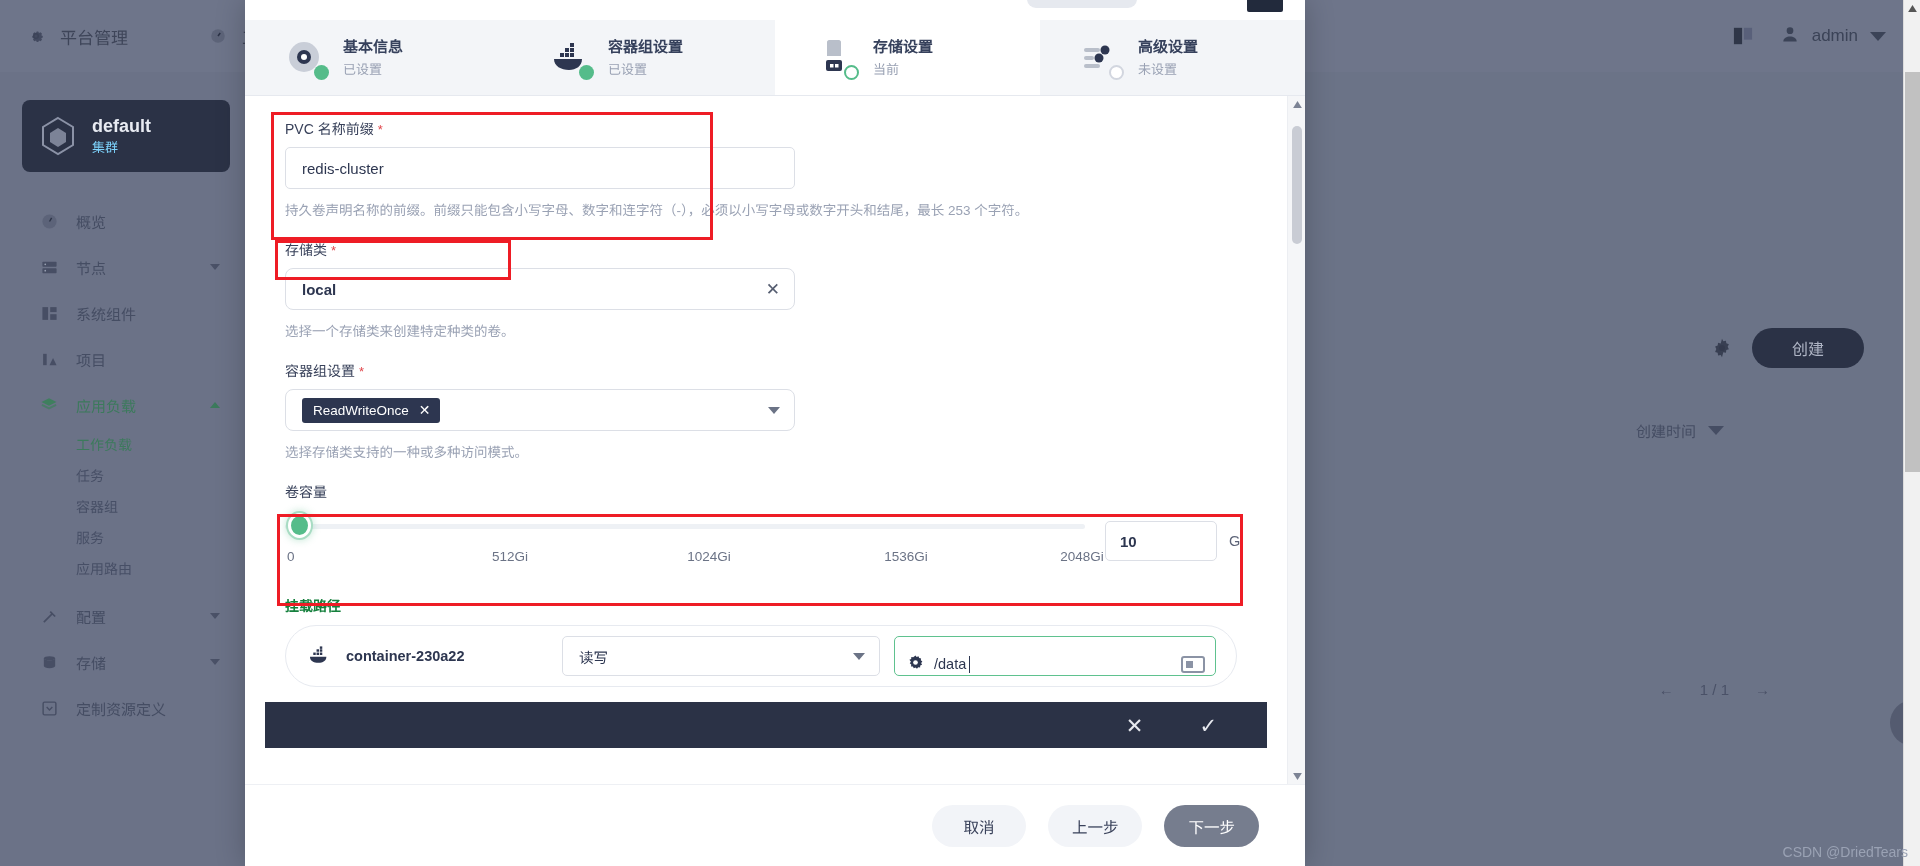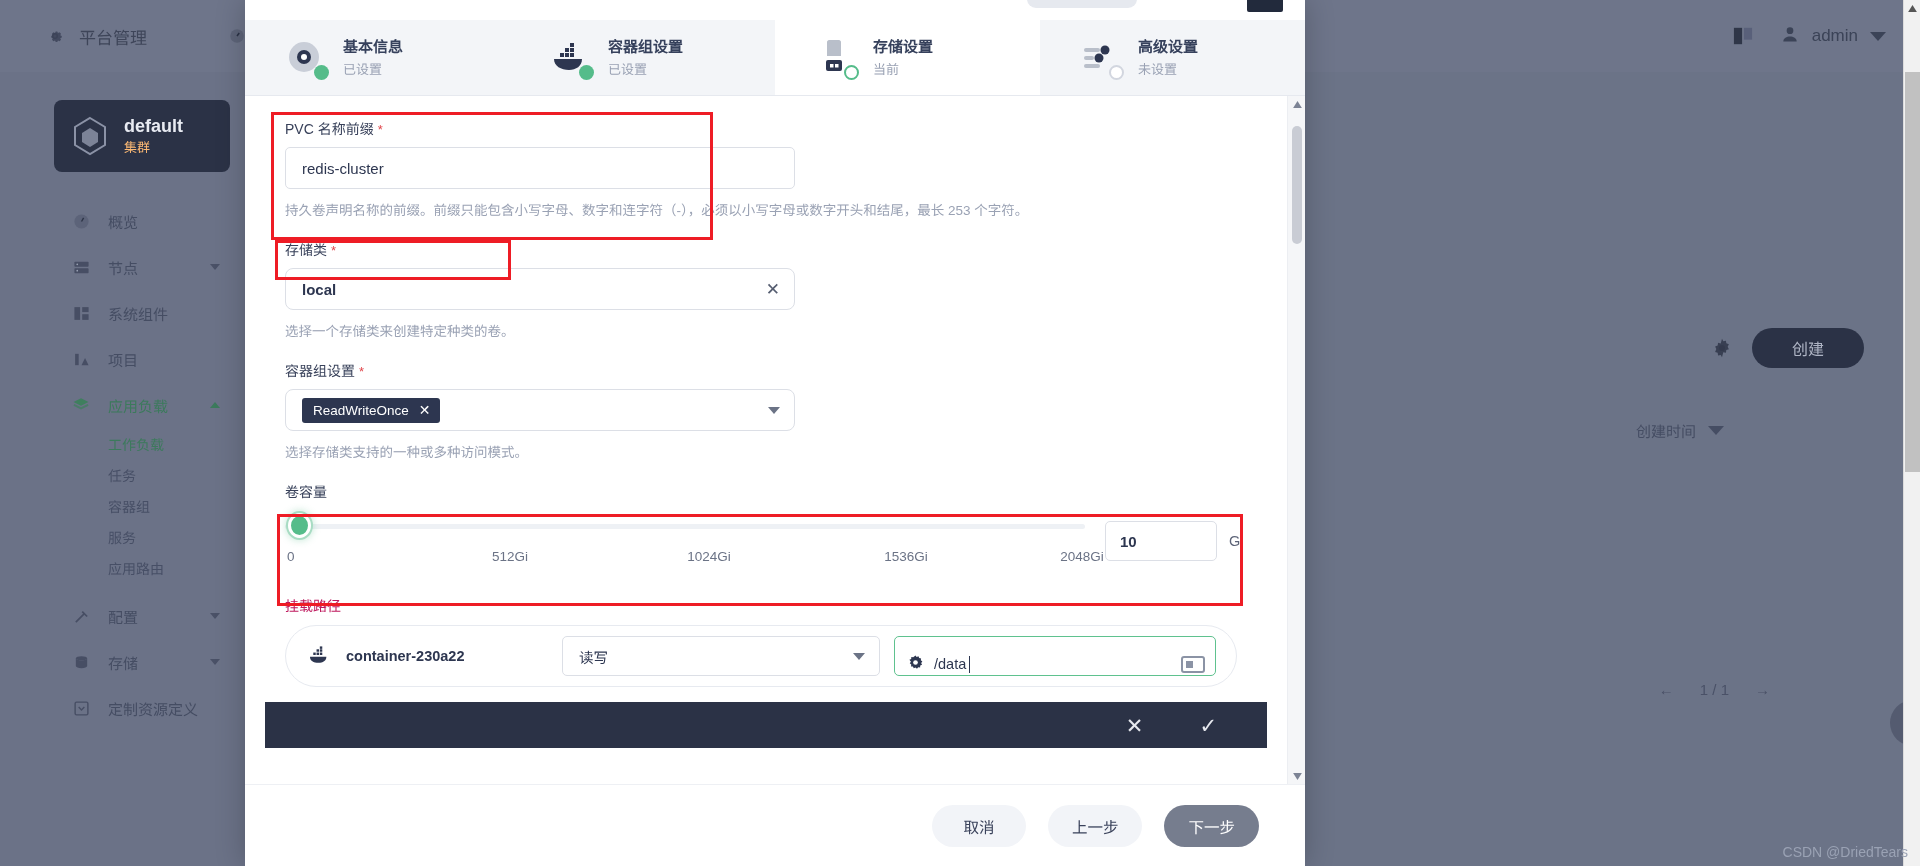--- a/index.html
+++ b/index.html
@@ -14,47 +14,46 @@
   #backdrop {
     position: absolute; inset: 0;
     background: #6b7387;
     overflow: hidden;
   }
   .bg-topbar {
     position: absolute; top: 0; left: 0; right: 0; height: 72px;
     background: #6e758a;
     display: flex; align-items: center;
   }
-  .bg-topnav { display: flex; align-items: flex-end; gap: 80px; padding-left: 45px; }
+  .bg-topnav { display: flex; align-items: flex-end; gap: 80px; padding-left: 26px; }
   .bg-navitem { display: flex; align-items: center; gap: 14px; color: #3e4559; font-size: 17px; }
   .bg-navicon { width: 20px; height: 20px; display: inline-flex; align-items: center; justify-content: center; color:#3c4358;}
   .bg-topright {
     position: absolute; right: 34px; top: 0; height: 72px;
     display: flex; align-items: center; gap: 26px;
   }
   .bg-book { width: 22px; height: 20px; display:inline-block; }
   .bg-user { display: flex; align-items: center; gap: 12px; color: #3b4357; font-size: 17px; }
   .bg-caret { width:0;height:0;border-left:8px solid transparent;border-right:8px solid transparent;border-top:9px solid #3b4357;}
 
   
   .bg-sidebar {
     position: absolute; top: 72px; left: 0; width: 246px; bottom: 0;
     background: #6b7287;
     padding-top: 20px;
-    padding-left: 32px;
   }
   .cluster-card {
     margin: 8px 16px 26px 22px; height: 72px; border-radius: 8px;
     background: #2b3246;
     display: flex; align-items: center; gap: 16px; padding: 0 18px;
   }
   .cluster-hex { width: 36px; height: 40px; flex: none; }
   .cluster-txt { line-height: 1.25; }
   .cluster-name { color: #e8ebf2; font-size: 18px; font-weight: bold; }
-  .cluster-sub { color: #fdba74; font-size: 13px; margin-top: 3px; }
+  .cluster-sub { color: #7dd3fc; font-size: 13px; margin-top: 3px; }
 
   .nav-list { padding: 0 0 0 0; }
   .nav-item {
     display: flex; align-items: center; gap: 18px;
     height: 46px; padding-left: 40px; color: #454d63; font-size: 15px;
   }
   .nav-item .ni-icon { width: 18px; height: 18px; flex:none; display:inline-flex; align-items:center; justify-content:center; }
   .nav-item.active { color: #3c7a5c; }
   .nav-item.active .ni-icon { color: #3f7f5e; }
   .nav-item .chev {
@@ -189,21 +188,21 @@
   }
   .ticks { position: relative; width: 800px; height: 20px; margin-top: 10px; font-size: 13.5px; color: #6b7386; }
   .ticks span { position: absolute; transform: translateX(-50%); }
   .cap-box {
     width: 112px; height: 40px; border: 1px solid #dcdfe6; border-radius: 5px;
     display: flex; align-items: center; padding: 8px 14px; font-size: 15px;
     color: #2d3650; font-weight: bold; margin-left: 20px;
   }
 
   
-  .mount-label { font-size: 14px; color: #be185d; margin: 6px 0 10px 0; }
+  .mount-label { font-size: 14px; color: #15803d; margin: 6px 0 10px 0; font-weight: bold; }
   .mount-row {
     height: 62px; border: 1px solid #e7eaf0; border-radius: 31px; background: #fff;
     display: flex; align-items: center; padding: 0 12px 0 22px; gap: 14px;
     width: 952px;
   }
   .mount-name { display: flex; align-items: center; gap: 16px; width: 240px; font-size: 14.5px; color: #2d3650; font-weight: bold; }
   .mount-sel {
     width: 318px; height: 40px; border: 1px solid #dcdfe6; border-radius: 5px;
     display: flex; align-items: center; padding: 0 14px 0 16px; font-size: 14.5px; color: #2d3650;
   }

